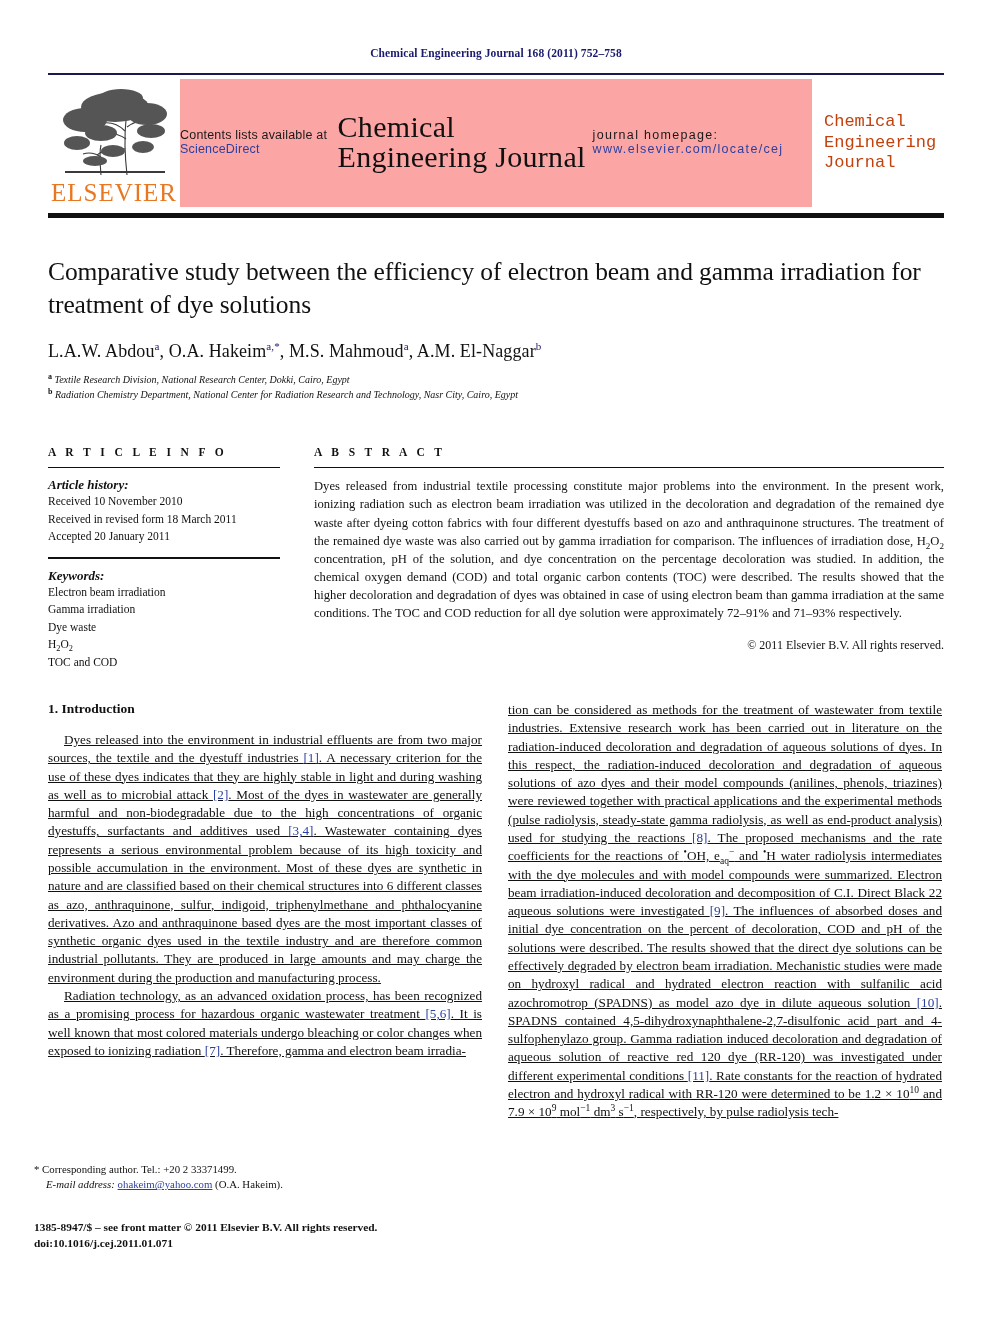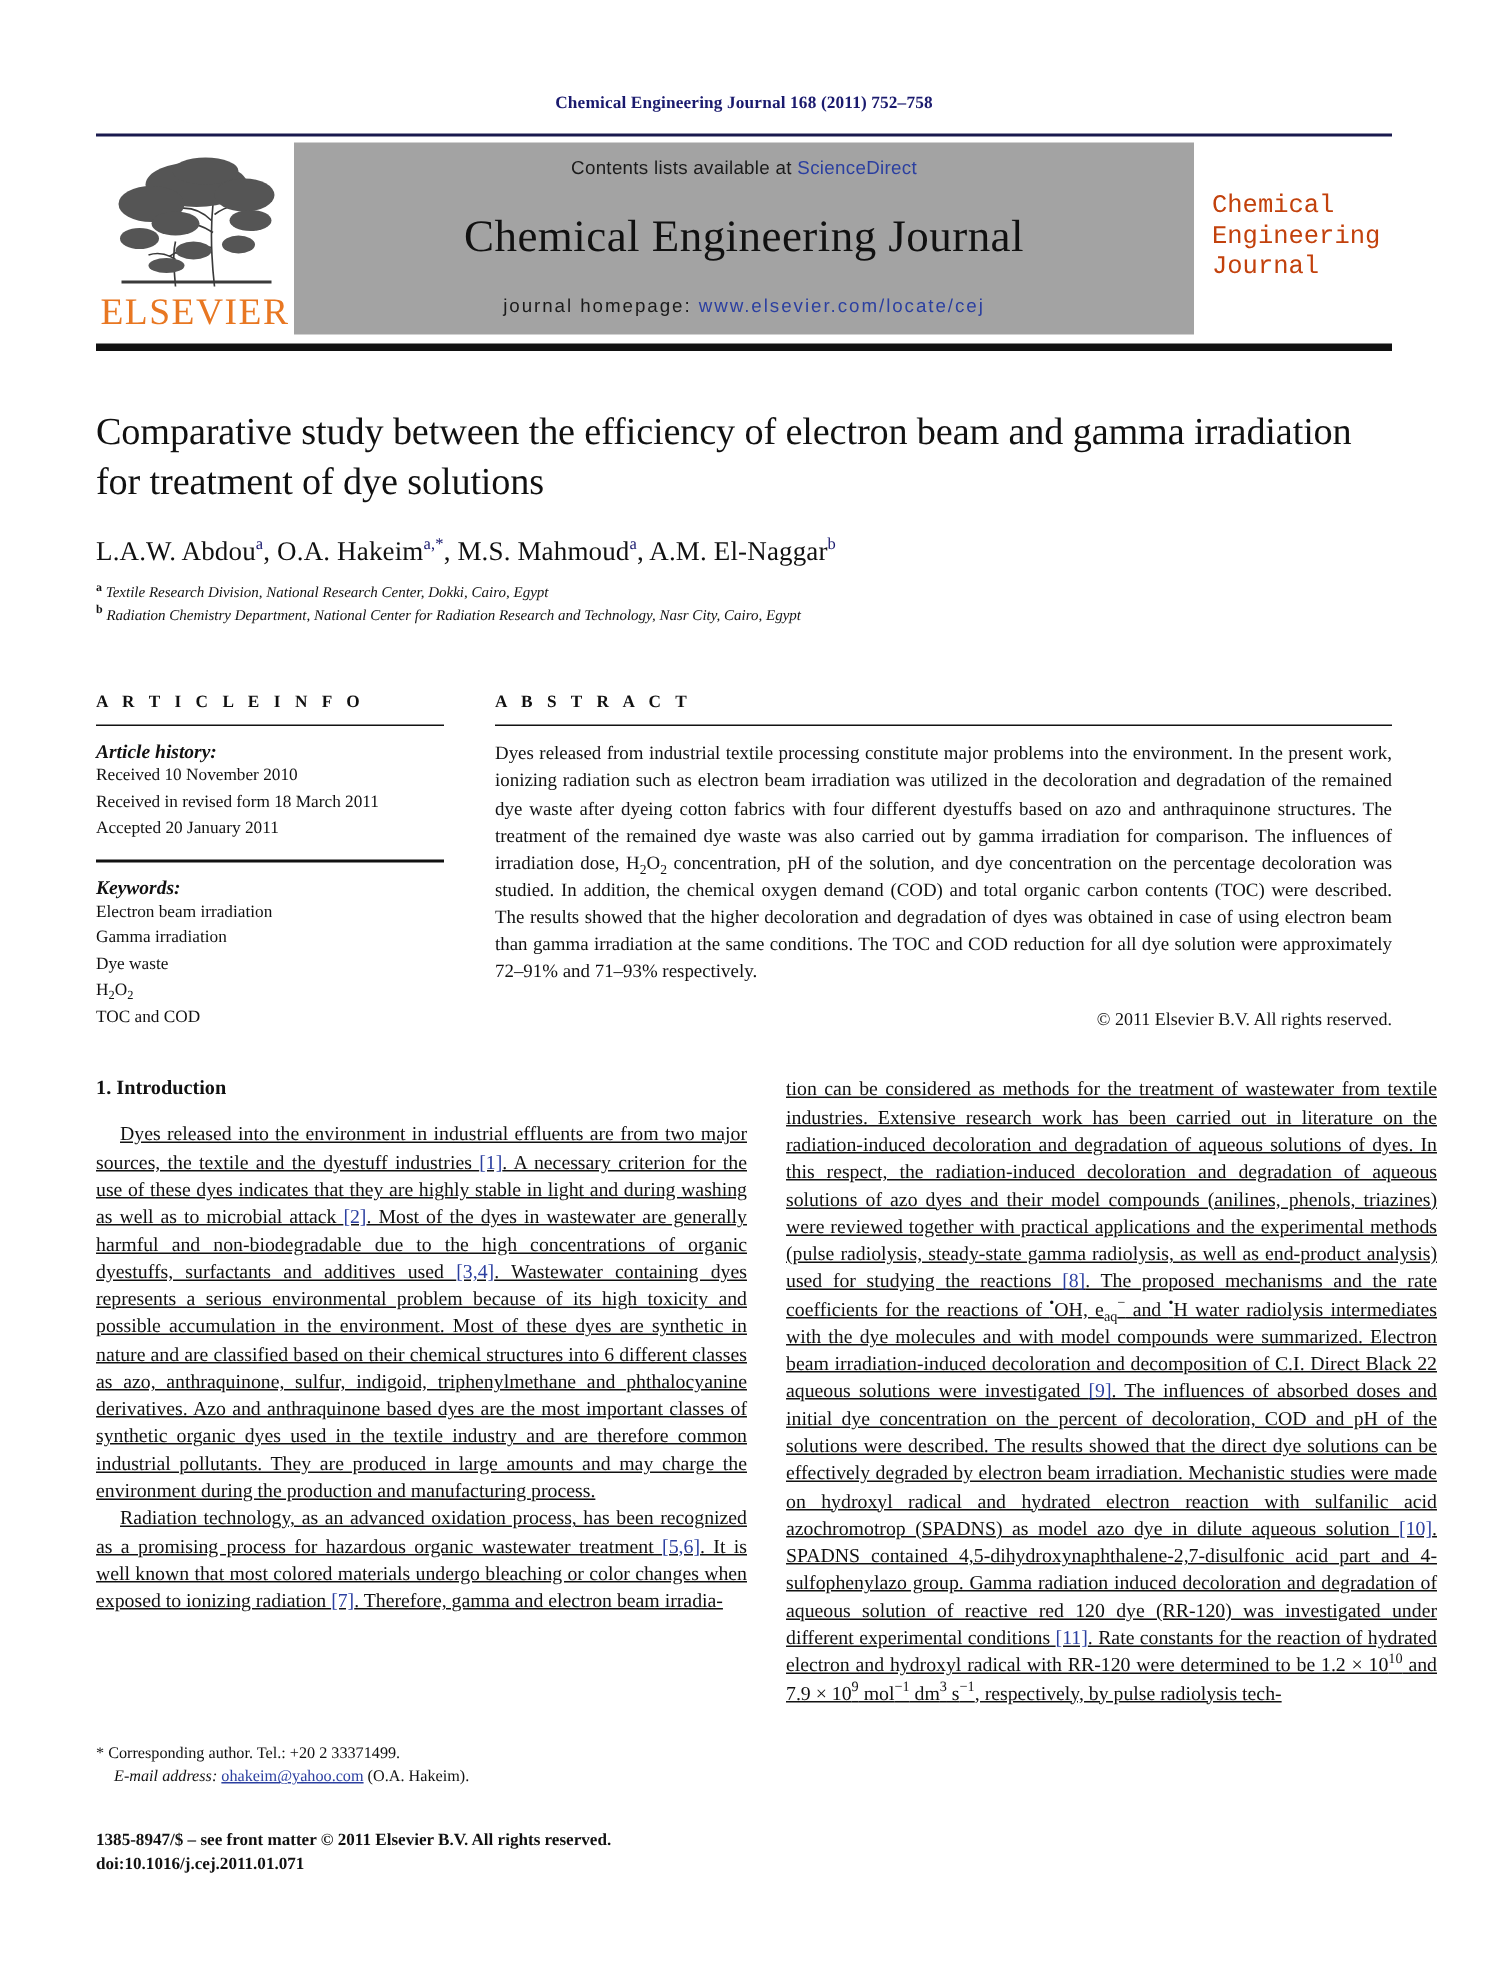--- a/index.html
+++ b/index.html
@@ -6,21 +6,21 @@
   html, body { margin: 0; padding: 0; }
   body {
     width: 992px;
     height: 1323px;
     background: #ffffff;
     font-family: "Liberation Serif", serif;
     color: #000000;
     overflow: hidden;
     position: relative;
   }
-  .page { width: 992px; height: 1323px; position: relative; padding: 16px; }
+  .page { width: 992px; height: 1323px; position: relative; padding: 0; }
 
   
   .running-head {
     text-align: center;
     font-family: "Liberation Serif", serif;
     font-weight: bold;
     font-size: 11.5px;
     color: #1a1a6e;
     letter-spacing: 0.1px;
     padding-top: 47px;
@@ -51,23 +51,22 @@
   .elsevier-word {
     font-family: "Liberation Serif", serif;
     font-size: 25px;
     letter-spacing: 1px;
     color: #E87722;
     line-height: 1;
     margin-top: 1px;
   }
   .center-box {
     flex: 1 1 auto;
-    background: #a3a3a3;
-    display: flex;
-    flex-direction: column;
+    background: #fca5a5;
+    display: flex;
     justify-content: space-between;
     align-items: center;
     padding: 10px 0 12px 0;
   }
   .contents-line {
     font-family: "Liberation Sans", sans-serif;
     font-size: 12.5px;
     color: #1a1a1a;
     letter-spacing: 0.2px;
   }
@@ -210,21 +209,21 @@
   .para + .para { margin-top: 0; }
   a.ref, .ref {
     color: #2b3fa0;
     text-decoration: none;
   }
   sub, sup { font-size: 0.72em; line-height: 0; }
 
   
   .footnote-area {
     position: absolute;
-    left: 64px;
+    left: 34px;
     top: 1162px;
     width: 434px;
   }
   .fn-line {
     font-family: "Liberation Serif", serif;
     font-size: 10.8px;
     line-height: 1.42;
     color: #111;
   }
   .fn-indent { padding-left: 12px; }

